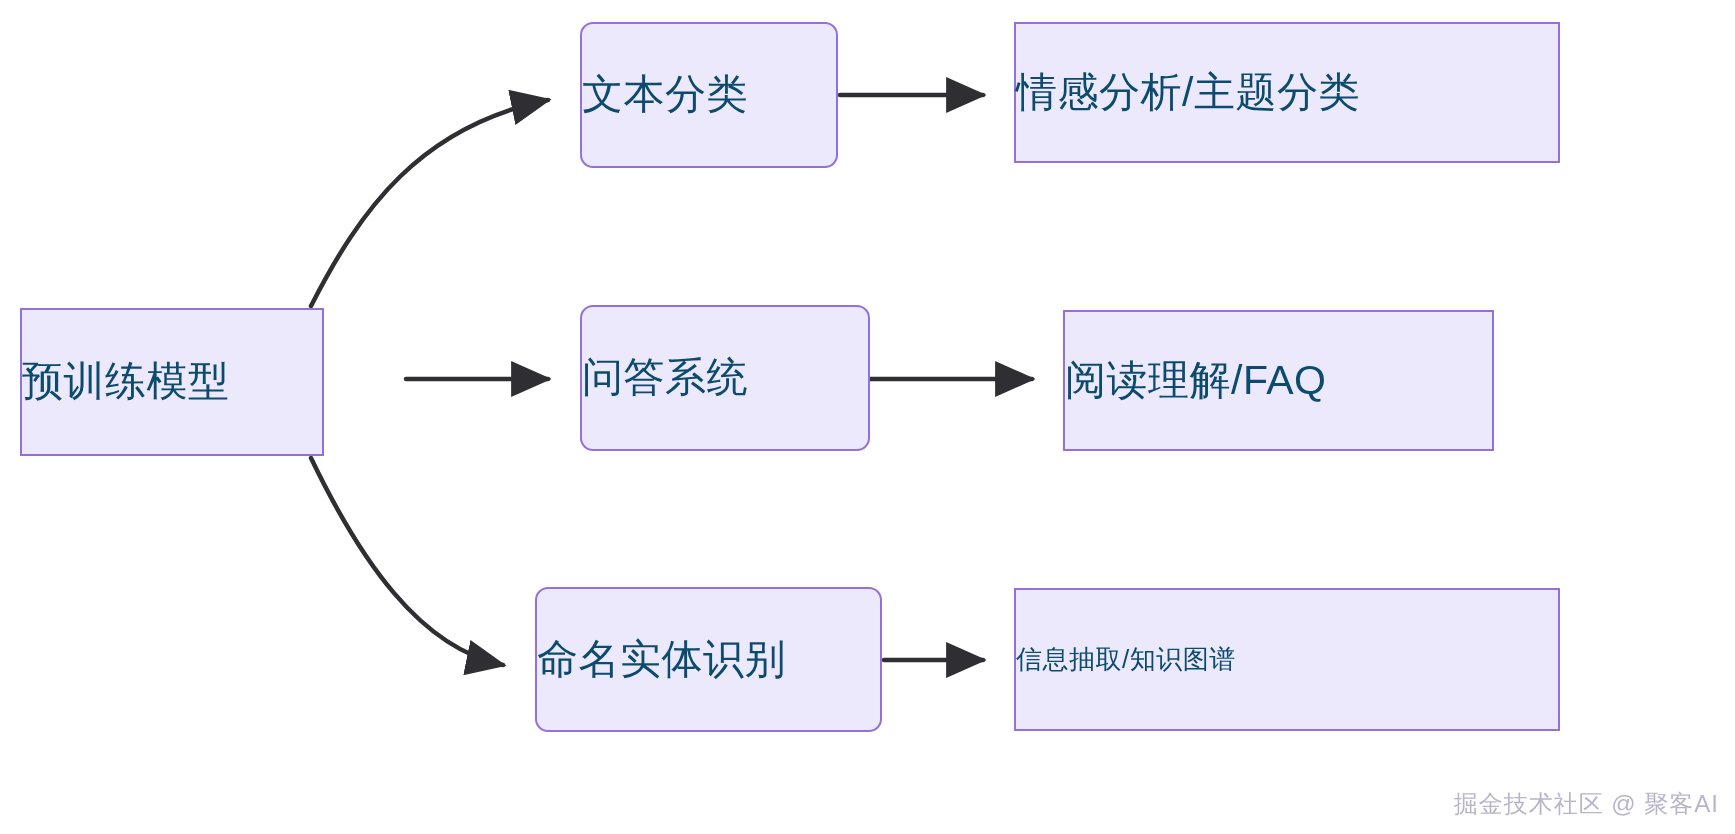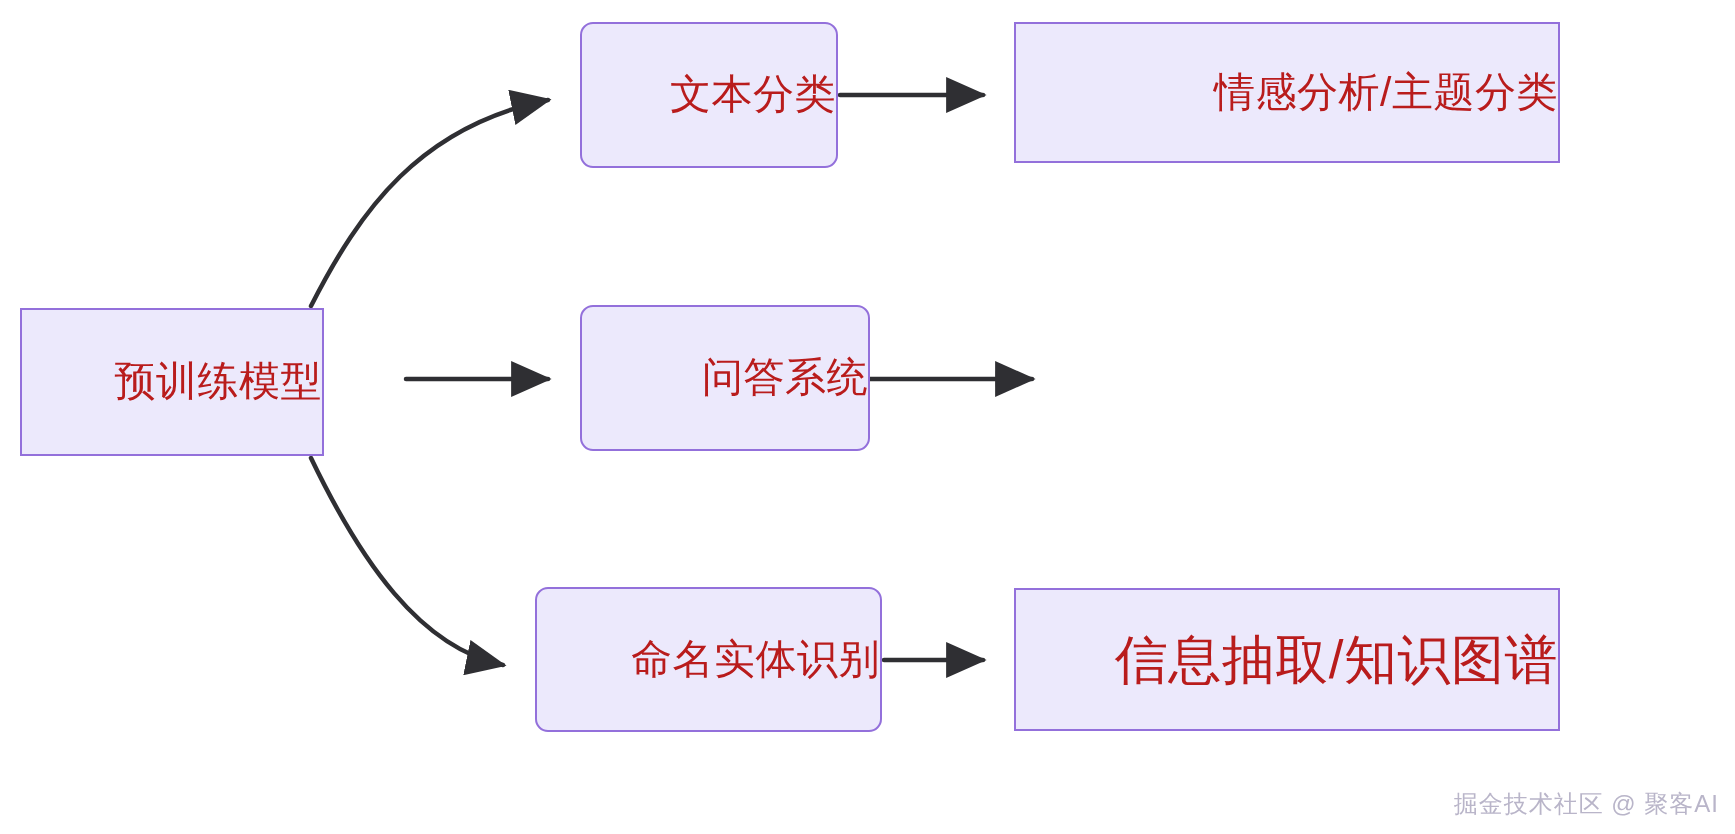--- a/index.html
+++ b/index.html
@@ -27,39 +27,39 @@
     top: 0;
     width: 1735px;
     height: 834px;
     pointer-events: none;
   }
   .node {
     position: absolute;
     box-sizing: border-box;
     display: flex;
     align-items: center;
-    justify-content: flex-end;
+    justify-content: flex-start;
     background: #ece9fc;
     border: 2px solid #9370DB;
-    color: #b91c1c;
+    color: #0c4a6e;
     text-align: center;
     line-height: 1.2;
     letter-spacing: 0.5px;
   }
   .node.sharp { border-radius: 0; }
   .node.round { border-radius: 13px; }
 
   
   #node-pretrained { left: 20px;   top: 308px; width: 304px; height: 148px; font-size: 41px; }
   #node-textcls    { left: 580px;  top: 22px;  width: 258px; height: 146px; font-size: 41px; }
   #node-qa         { left: 580px;  top: 305px; width: 290px; height: 146px; font-size: 41px; }
   #node-ner        { left: 535px;  top: 587px; width: 347px; height: 145px; font-size: 41px; }
   #node-sentiment  { left: 1014px; top: 22px;  width: 546px; height: 141px; font-size: 41px; }
   #node-reading    { left: 1063px; top: 310px; width: 431px; height: 141px; font-size: 41px; }
-  #node-ie         { left: 1014px; top: 588px; width: 546px; height: 143px; font-size: 53px; }
+  #node-ie         { left: 1014px; top: 588px; width: 546px; height: 143px; font-size: 26px; }
 
   .watermark {
     position: absolute;
     right: 16px;
     bottom: 14px;
     font-size: 24px;
     color: #b9b5c9;
     white-space: nowrap;
     letter-spacing: 1px;
   }
@@ -102,20 +102,23 @@
   </div>
 
   <div class="node round" id="node-ner">
     <span>命名实体识别</span>
   </div>
 
   <div class="node sharp" id="node-sentiment">
     <span>情感分析/主题分类</span>
   </div>
 
+  <div class="node sharp" id="node-reading">
+    <span>阅读理解/FAQ</span>
+  </div>
 
   <div class="node sharp" id="node-ie">
     <span>信息抽取/知识图谱</span>
   </div>
 
   <div class="watermark">掘金技术社区 @ 聚客AI</div>
 
 </div>
 
 </body></html>

